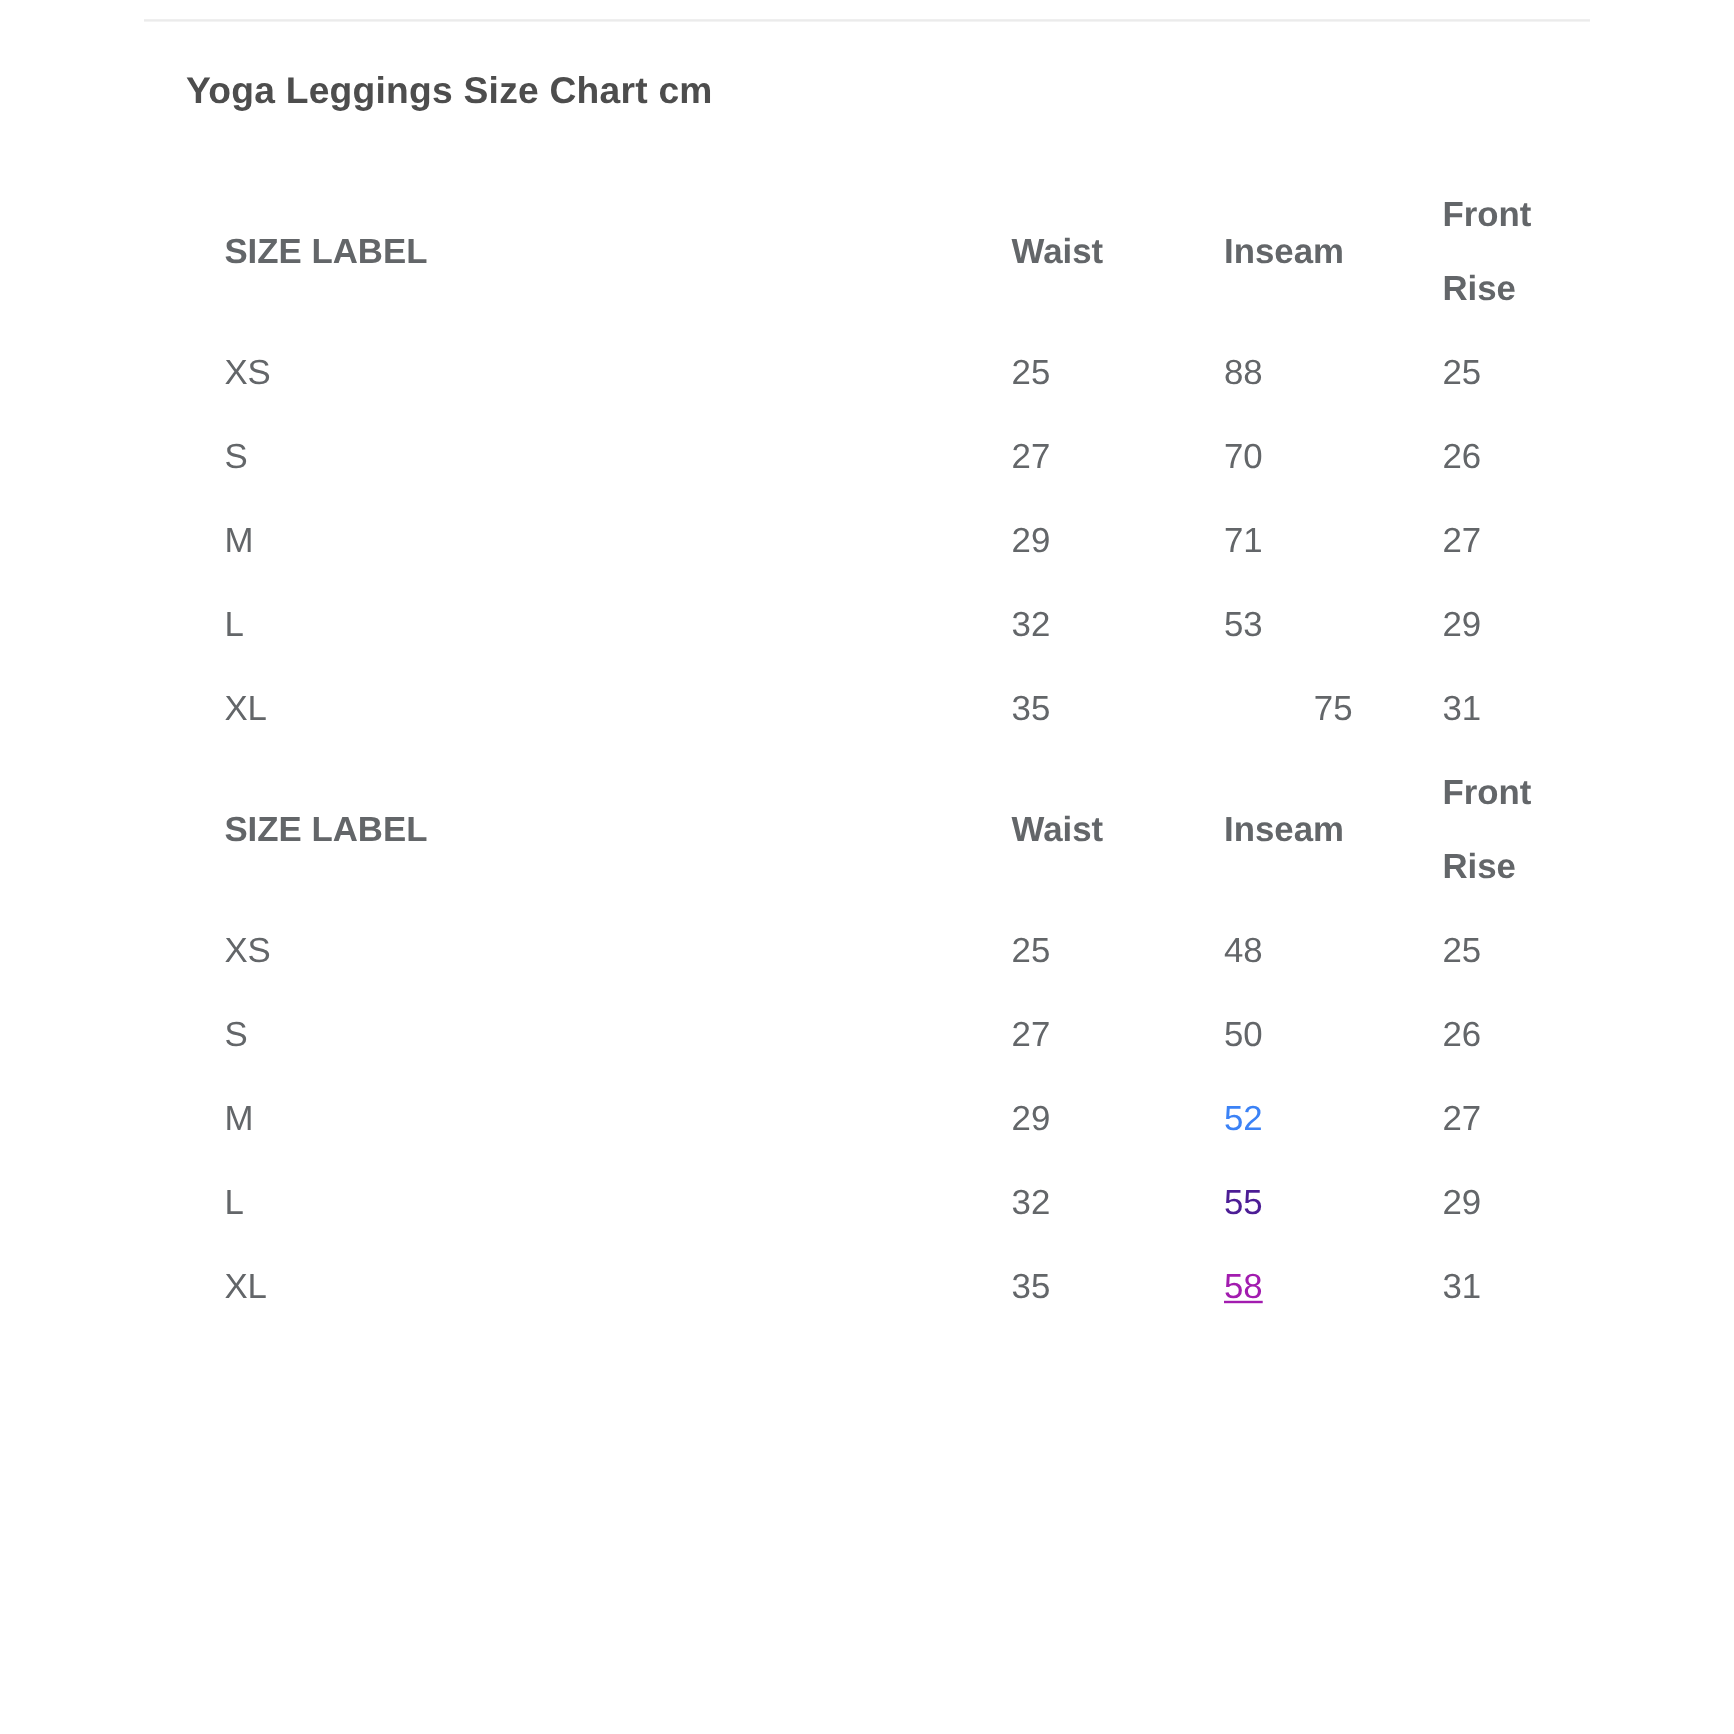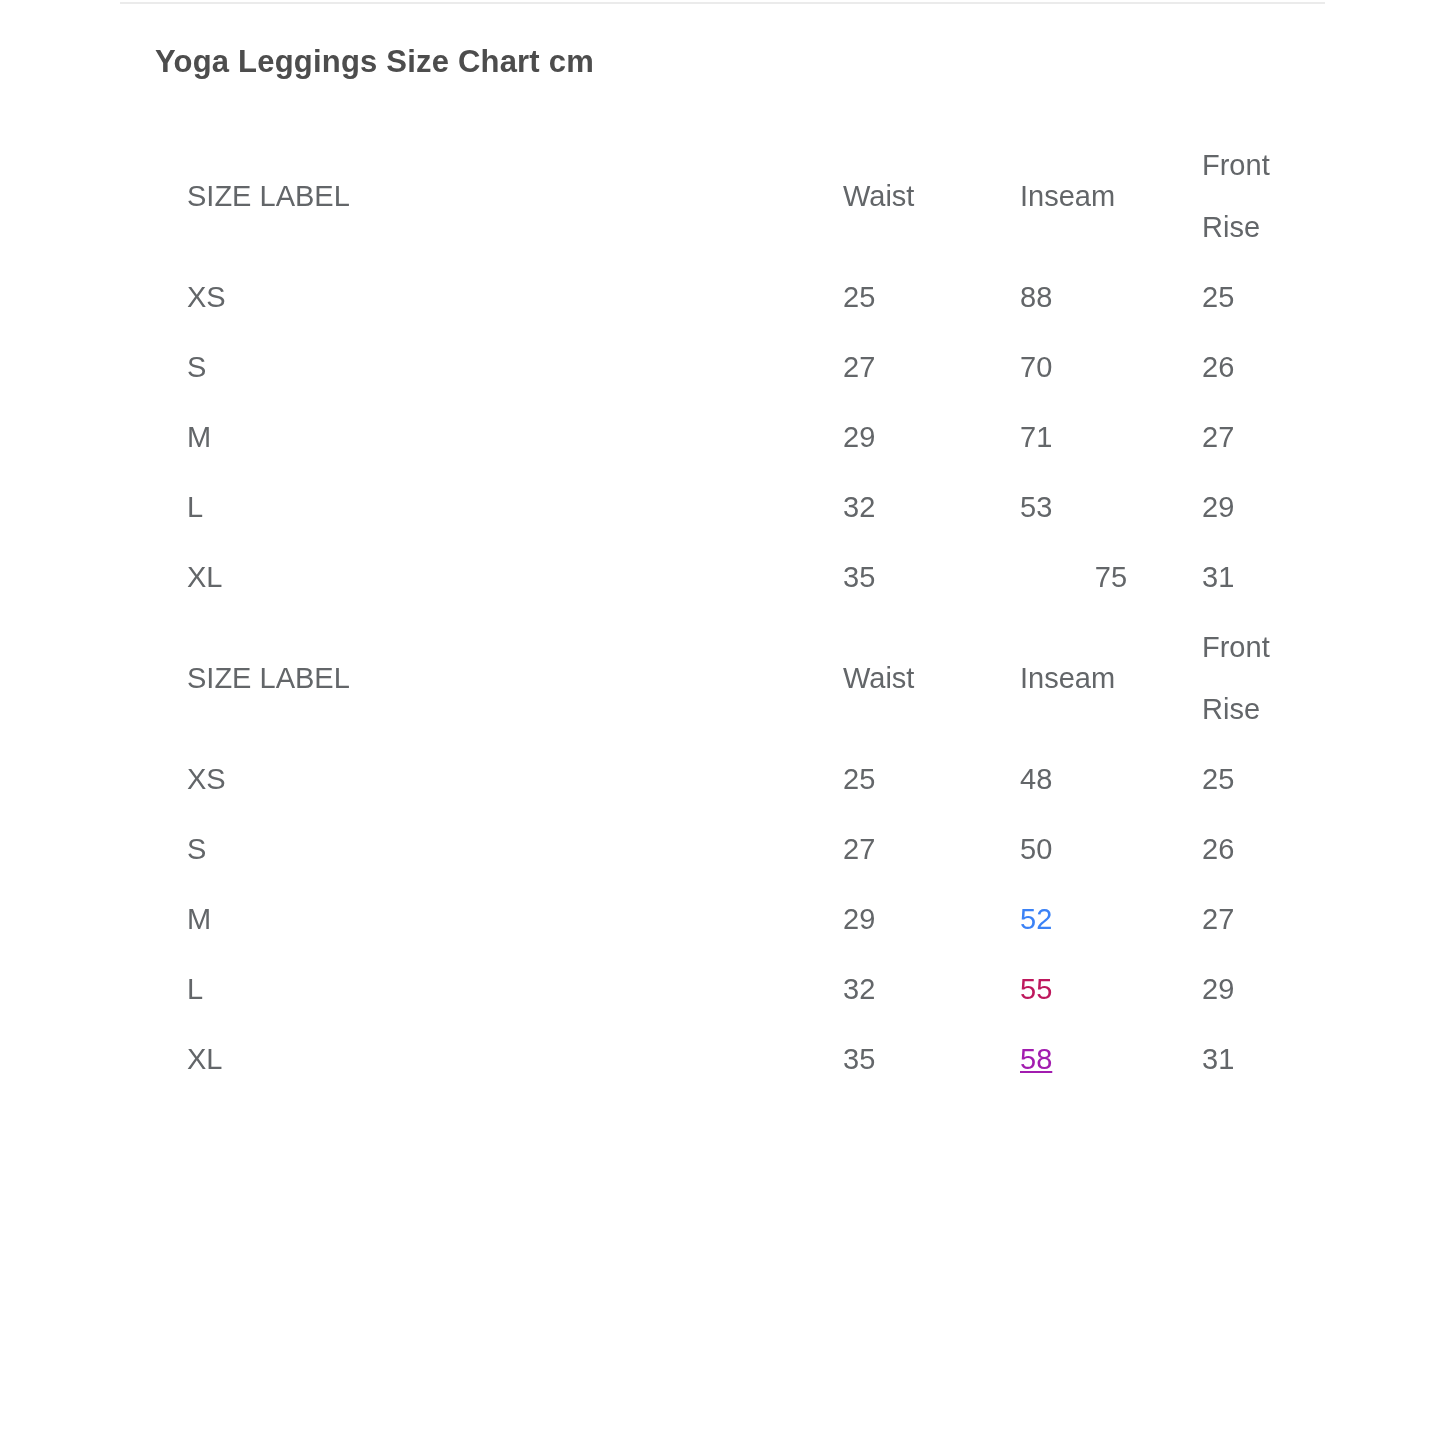--- a/index.html
+++ b/index.html
@@ -6,21 +6,21 @@
   html, body {
     margin: 0;
     padding: 0;
     background: #ffffff;
     font-family: "Liberation Sans", sans-serif;
   }
   .page {
     width: 1445px;
     height: 1445px;
     background: #ffffff;
-    padding-top: 2px;
+    padding-top: 16px;
     overflow: hidden;
   }
   .sheet {
     width: 1205px;
     margin-left: 120px;
     border-top: 2px solid #ebebeb;
   }
   .section-title {
     font-size: 31px;
     font-weight: bold;
@@ -45,21 +45,21 @@
   col.c-rise   { width: 123px; }
   th, td {
     text-align: left;
     vertical-align: middle;
     font-weight: normal;
     font-size: 29px;
     color: #636669;
     line-height: 62px;
     padding: 4px 0;
   }
-  th { font-weight: normal; }
+  th { font-weight: bold; }
 </style>
 </head>
 <body>
 
 <div class="page">
   <div class="sheet" style="border-top-color: rgb(235, 235, 235);">
 
     <section class="section section-leggings">
       <h2 class="section-title" style="color: rgb(77, 77, 77);">Yoga Leggings Size Chart cm</h2>
       <table class="size-chart">
@@ -143,21 +143,21 @@
             </tr>
             <tr>
               <td style="color: rgb(99, 102, 105);">M</td>
               <td style="color: rgb(99, 102, 105);">29</td>
               <td style="color: #3b82f6;">52</td>
               <td style="color: rgb(99, 102, 105);">27</td>
             </tr>
             <tr>
               <td style="color: rgb(99, 102, 105);">L</td>
               <td style="color: rgb(99, 102, 105);">32</td>
-              <td style="color: #be185d;">55</td>
+              <td style="color: #4c1d95;">55</td>
               <td style="color: rgb(99, 102, 105);">29</td>
             </tr>
             <tr>
               <td style="color: rgb(99, 102, 105);">XL</td>
               <td style="color: rgb(99, 102, 105);">35</td>
               <td style="color: #a21caf; text-decoration: underline;">58</td>
               <td style="color: rgb(99, 102, 105);">31</td>
             </tr>
           </tbody>
       </table>

